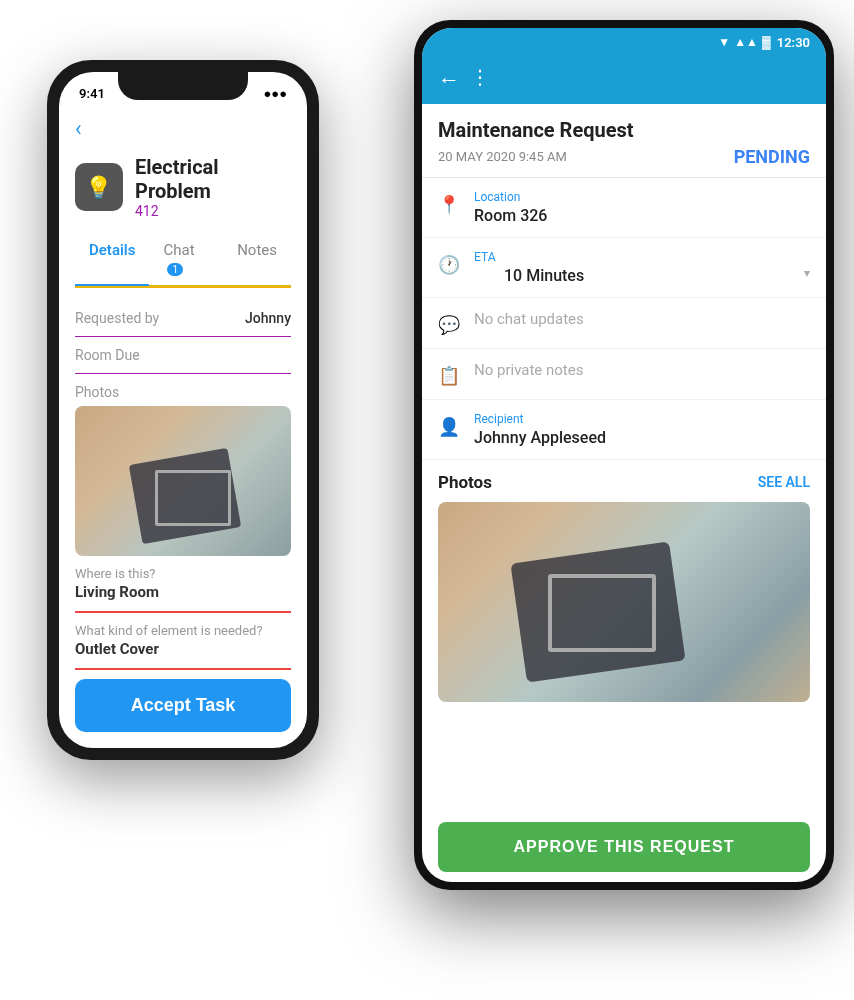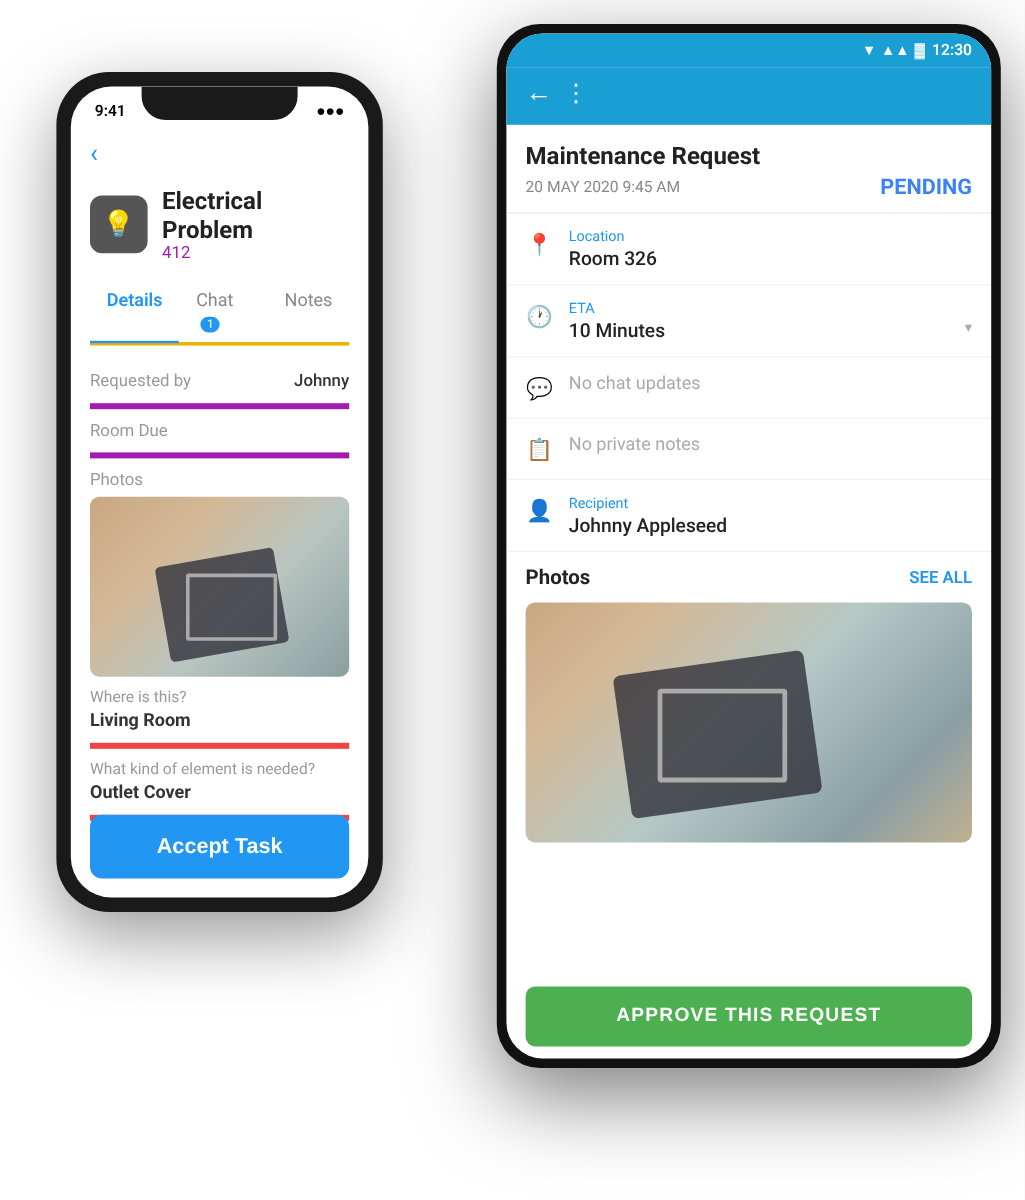--- a/index.html
+++ b/index.html
@@ -122,21 +122,21 @@
       border-radius: 10px;
       font-size: 10px;
       padding: 1px 5px;
       margin-left: 4px;
     }
     .field-row {
       display: flex;
       justify-content: space-between;
       align-items: center;
       padding: 10px 0;
-      border-bottom: 5px solid #a21caf;
+      border-bottom: 1px solid #a21caf;
       font-size: 14px;
     }
     .field-label { color: #999; }
     .field-value { color: #333; font-weight: 500; }
     .section-label {
       font-size: 14px;
       color: #999;
       padding: 10px 0 6px;
     }
     .photo-thumb {
@@ -157,21 +157,21 @@
       transform: rotate(-10deg);
     }
     .photo-thumb::after {
       content: '';
       position: absolute;
       bottom: 30px; left: 80px;
       width: 70px; height: 50px;
       border: 3px solid #aaa;
       border-radius: 2px;
     }
-    .where-section { padding: 10px 0; border-bottom: 5px solid #ef4444; }
+    .where-section { padding: 10px 0; border-bottom: 2px solid #ef4444; }
     .where-label { font-size: 13px; color: #999; margin-bottom: 2px; }
     .where-value { font-size: 15px; color: #333; font-weight: 700; }
     .accept-btn {
       position: absolute;
       bottom: 16px; left: 16px; right: 16px;
       background: #2196F3;
       color: white;
       border: none;
       border-radius: 10px;
       padding: 16px;
@@ -269,20 +269,21 @@
       color: #888; font-size: 18px;
       margin-top: 2px;
     }
     .row-content { flex: 1; }
     .row-sublabel { font-size: 12px; color: #2196F3; margin-bottom: 2px; }
     .row-maintext { font-size: 16px; color: #222; font-weight: 500; }
     .row-subtext { font-size: 15px; color: #aaa; }
     .eta-row {
       display: flex;
       justify-content: space-between;
+      margin-left: 30px;
     }
     .dropdown-arrow { color: #aaa; font-size: 12px; }
     .photos-section {
       padding: 12px 16px 8px;
       flex: 1;
     }
     .photos-header {
       display: flex;
       justify-content: space-between;
       align-items: center;

